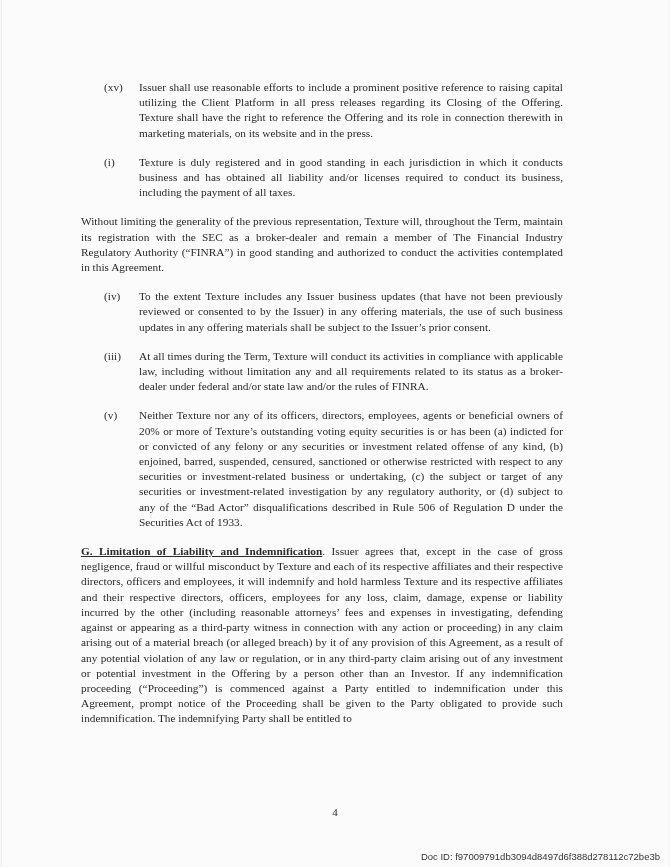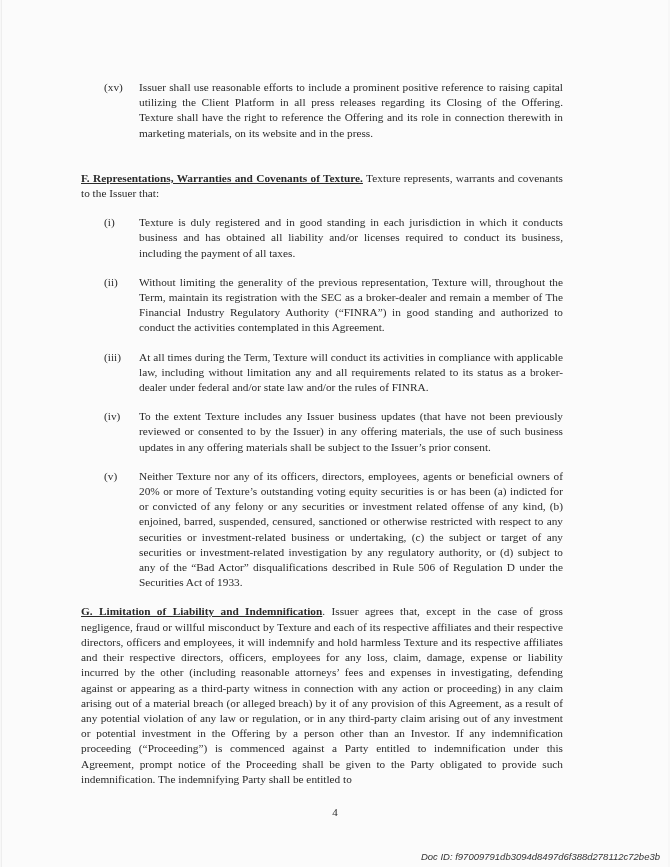--- a/index.html
+++ b/index.html
@@ -61,56 +61,51 @@
       text-align: center;
       font-size: 11px;
     }
     .doc-id {
       position: absolute;
       right: 10px;
       top: 851px;
       font-family: "Liberation Sans", "DejaVu Sans", sans-serif;
       font-size: 9.5px;
       color: #333;
-      font-style: italic;
     }
   </style>
 </head>
 <body>
 
 <div class="page">
   <div class="content">
 
     <div class="item">
       <span class="num">(xv)</span>
       <span class="txt">Issuer shall use reasonable efforts to include a prominent positive reference to raising capital utilizing the Client Platform in all press releases regarding its Closing of the Offering. Texture shall have the right to reference the Offering and its role in connection therewith in marketing materials, on its website and in the press.</span>
     </div>
 
-    <div class="section gap-top">
-      <span class="heading">F. Representations, Warranties and Covenants of Texture.</span><span> Texture represents, warrants and covenants to the Issuer that:</span>
-    </div>
 
     <div class="item">
       <span class="num">(i)</span>
       <span class="txt">Texture is duly registered and in good standing in each jurisdiction in which it conducts business and has obtained all liability and/or licenses required to conduct its business, including the payment of all taxes.</span>
     </div>
 
     <div class="item">
-      <span class="num">(ii)</span>
       <span class="txt"><span>Without limiting the generality of the previous representation, Texture will, throughout the Term, maintain its registration with the SEC as a broker-dealer and remain a member of The Financial Industry Regulatory Authority (“</span><span class="u">FINRA</span><span>”) in good standing and authorized to conduct the activities contemplated in this Agreement.</span></span>
+    </div>
+
+    <div class="item">
+      <span class="num">(iv)</span>
+      <span class="txt">To the extent Texture includes any Issuer business updates (that have not been previously reviewed or consented to by the Issuer) in any offering materials, the use of such business updates in any offering materials shall be subject to the Issuer’s prior consent.</span>
     </div>
 
     <div class="item">
       <span class="num">(iii)</span>
       <span class="txt">At all times during the Term, Texture will conduct its activities in compliance with applicable law, including without limitation any and all requirements related to its status as a broker-dealer under federal and/or state law and/or the rules of FINRA.</span>
-    </div>
-
-    <div class="item">
-      <span class="num">(iv)</span>
-      <span class="txt">To the extent Texture includes any Issuer business updates (that have not been previously reviewed or consented to by the Issuer) in any offering materials, the use of such business updates in any offering materials shall be subject to the Issuer’s prior consent.</span>
     </div>
 
     <div class="item">
       <span class="num">(v)</span>
       <span class="txt">Neither Texture nor any of its officers, directors, employees, agents or beneficial owners of 20% or more of Texture’s outstanding voting equity securities is or has been (a) indicted for or convicted of any felony or any securities or investment related offense of any kind, (b) enjoined, barred, suspended, censured, sanctioned or otherwise restricted with respect to any securities or investment-related business or undertaking, (c) the subject or target of any securities or investment-related investigation by any regulatory authority, or (d) subject to any of the “Bad Actor” disqualifications described in Rule 506 of Regulation D under the Securities Act of 1933.</span>
     </div>
 
     <div class="section">
       <span class="heading">G. Limitation of Liability and Indemnification</span><span>. Issuer agrees that, except in the case of gross negligence, fraud or willful misconduct by Texture and each of its respective affiliates and their respective directors, officers and employees, it will indemnify and hold harmless Texture and its respective affiliates and their respective directors, officers, employees for any loss, claim, damage, expense or liability incurred by the other (including reasonable attorneys’ fees and expenses in investigating, defending against or appearing as a third-party witness in connection with any action or proceeding) in any claim arising out of a material breach (or alleged breach) by it of any provision of this Agreement, as a result of any potential violation of any law or regulation, or in any third-party claim arising out of any investment or potential investment in the Offering by a person other than an Investor. If any indemnification proceeding (“</span><span class="u">Proceeding</span><span>”) is commenced against a Party entitled to indemnification under this Agreement, prompt notice of the Proceeding shall be given to the Party obligated to provide such indemnification.  The indemnifying Party shall be entitled to</span>
     </div>

